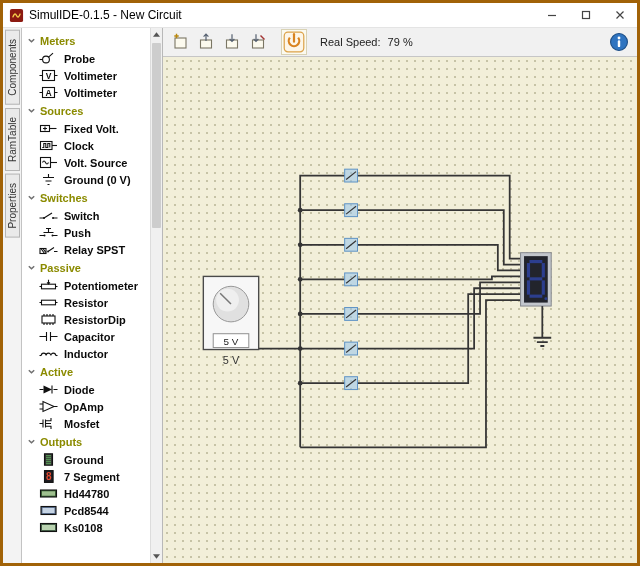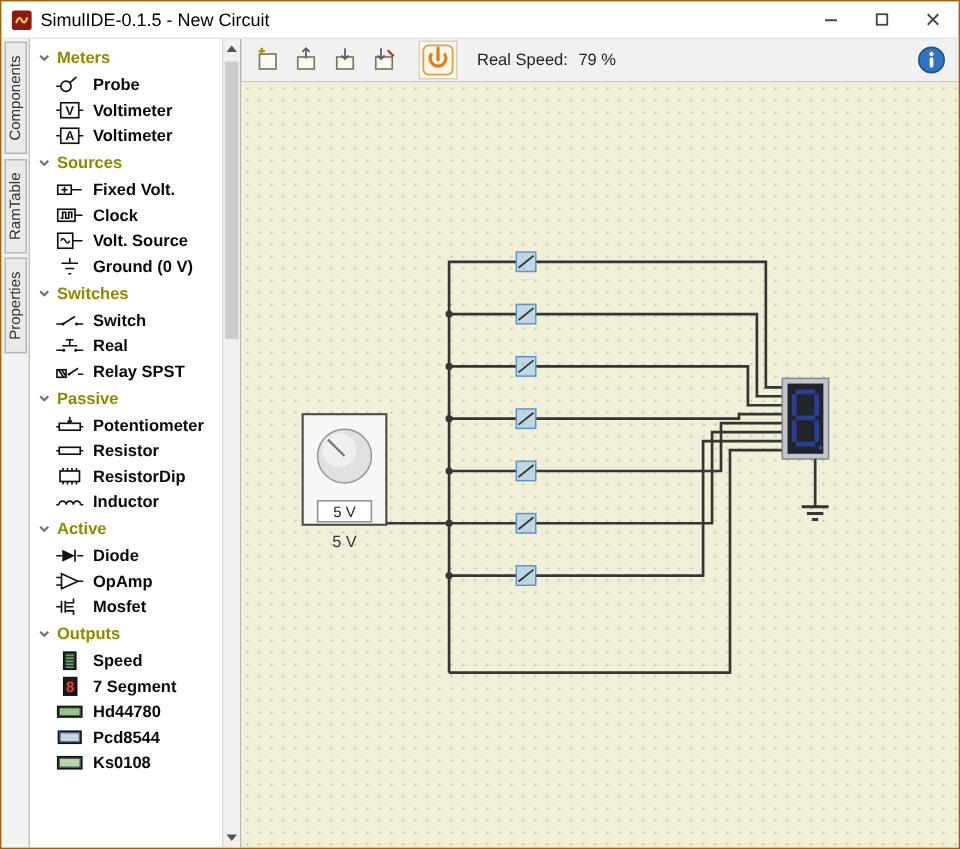--- a/index.html
+++ b/index.html
@@ -1,16 +1,16 @@
 <!DOCTYPE html>
 <html><head>
 <meta charset="utf-8">
 <style>
   html,body{margin:0;padding:0;background:#d8d8d8;}
-  .window{width:640px;height:566px;box-sizing:border-box;border:1px solid #a16207;background:#fff;
+  .window{width:640px;height:566px;box-sizing:border-box;border:3px solid #a16207;background:#fff;
           display:flex;flex-direction:column;font-family:"Liberation Sans",sans-serif;overflow:hidden;}
   
   .titlebar{flex:0 0 24px;display:flex;align-items:center;background:#ffffff;border-bottom:1px solid #e4e4e4;}
   .app-icon{width:15px;height:15px;margin:0 5px 0 6px;flex:0 0 auto;}
   .title{font-size:12px;color:#000;white-space:nowrap;}
   .win-controls{margin-left:auto;display:flex;height:100%;}
   .win-btn{width:34px;height:100%;display:flex;align-items:center;justify-content:center;}
   .win-btn svg{width:10px;height:10px;stroke:#444;stroke-width:1.2;fill:none;}
   
   .bodyrow{flex:1;display:flex;min-height:0;}
@@ -205,21 +205,21 @@
             <span class="it-label">Switch</span>
           </div>
           <div class="item">
             <span class="it-icon-wrap">
               <svg class="it-icon" viewBox="0 0 20 13">
                 <path d="M1 9.5 H6 M14 9.5 H19 M5 6.5 H15 M10 6.5 V2.5 M7.5 2.5 H12.5"></path>
                 <circle cx="6" cy="9.5" r="1" fill="#111" stroke="none"></circle>
                 <circle cx="14" cy="9.5" r="1" fill="#111" stroke="none"></circle>
               </svg>
             </span>
-            <span class="it-label">Real</span>
+            <span class="it-label">Push</span>
           </div>
           <div class="item">
             <span class="it-icon-wrap">
               <svg class="it-icon" viewBox="0 0 20 13">
                 <rect x="1.5" y="5.5" width="6" height="5"></rect>
                 <path d="M2.5 5.5 L6 10.5 M4.5 5.5 L7.3 9.5"></path>
                 <path d="M9.5 8.5 L15.5 4.5 M15.5 8.5 H19"></path>
                 <circle cx="9.5" cy="8.5" r="0.9" fill="#111" stroke="none"></circle>
               </svg>
             </span>
@@ -255,20 +255,28 @@
               <svg class="it-icon" viewBox="0 0 20 13">
                 <rect x="3.5" y="3" width="13" height="7"></rect>
                 <path d="M5.5 1 V3 M8.5 1 V3 M11.5 1 V3 M14.5 1 V3 M5.5 10 V12 M8.5 10 V12 M11.5 10 V12 M14.5 10 V12"></path>
               </svg>
             </span>
             <span class="it-label">ResistorDip</span>
           </div>
           <div class="item">
             <span class="it-icon-wrap">
               <svg class="it-icon" viewBox="0 0 20 13">
+                <path d="M1 6.5 H8 M12 6.5 H19 M8 2 V11 M12 2 V11"></path>
+              </svg>
+            </span>
+            <span class="it-label">Capacitor</span>
+          </div>
+          <div class="item">
+            <span class="it-icon-wrap">
+              <svg class="it-icon" viewBox="0 0 20 13">
                 <path d="M1 8.5 H2.8"></path>
                 <path d="M2.8 8.5 A2.4 2.4 0 0 1 7.6 8.5 A2.4 2.4 0 0 1 12.4 8.5 A2.4 2.4 0 0 1 17.2 8.5"></path>
                 <path d="M17.2 8.5 H19"></path>
               </svg>
             </span>
             <span class="it-label">Inductor</span>
           </div>
           <div class="cat">
             <svg class="chev" viewBox="0 0 10 10">
               <path d="M2 3.5 L5 6.5 L8 3.5"></path>
@@ -307,21 +315,21 @@
             </svg>
             <span class="cat-label">Outputs</span>
           </div>
           <div class="item">
             <span class="it-icon-wrap">
               <svg class="it-icon" viewBox="0 0 20 13">
                 <rect x="6" y="0.8" width="8" height="11.4" fill="#333" stroke="#111"></rect>
                 <path d="M7.5 2.8 H12.5 M7.5 4.8 H12.5 M7.5 6.8 H12.5 M7.5 8.8 H12.5 M7.5 10.8 H12.5" stroke="#5fae5f"></path>
               </svg>
             </span>
-            <span class="it-label">Speed</span>
+            <span class="it-label">Ground</span>
           </div>
           <div class="item">
             <span class="it-icon-wrap">
               <svg class="it-icon" viewBox="0 0 20 13">
                 <rect x="6" y="0.6" width="8.6" height="11.8" fill="#1d1d22" stroke="#111"></rect>
                 <text x="10.3" y="10" class="ic-t7">8</text>
               </svg>
             </span>
             <span class="it-label">7 Segment</span>
           </div>

